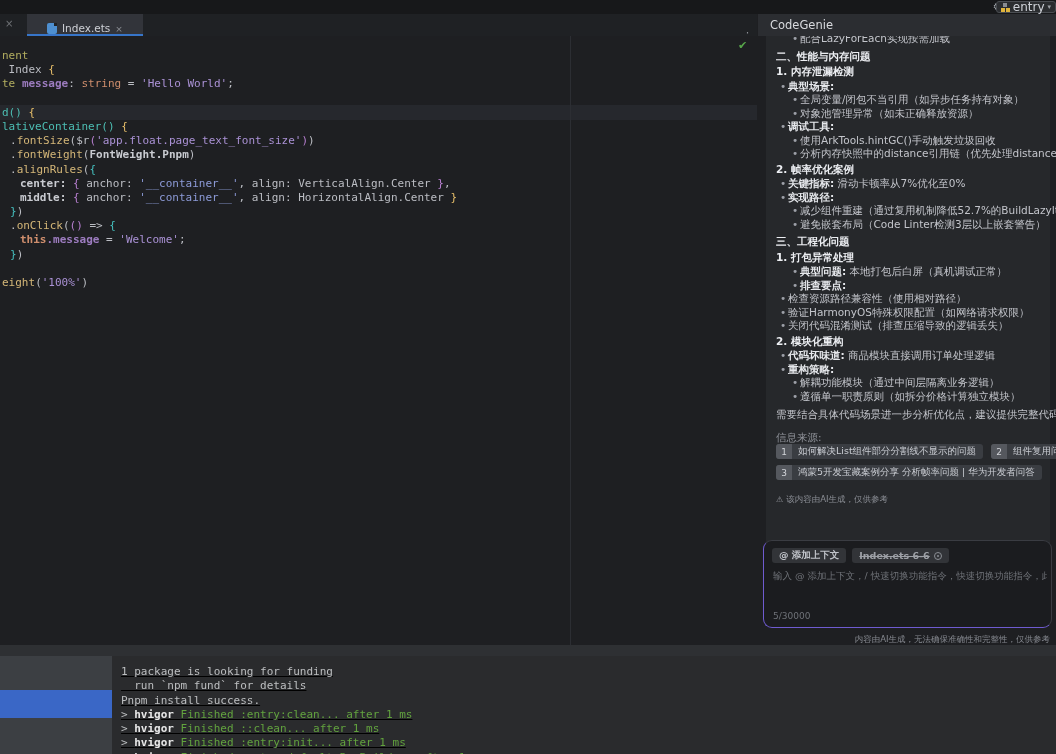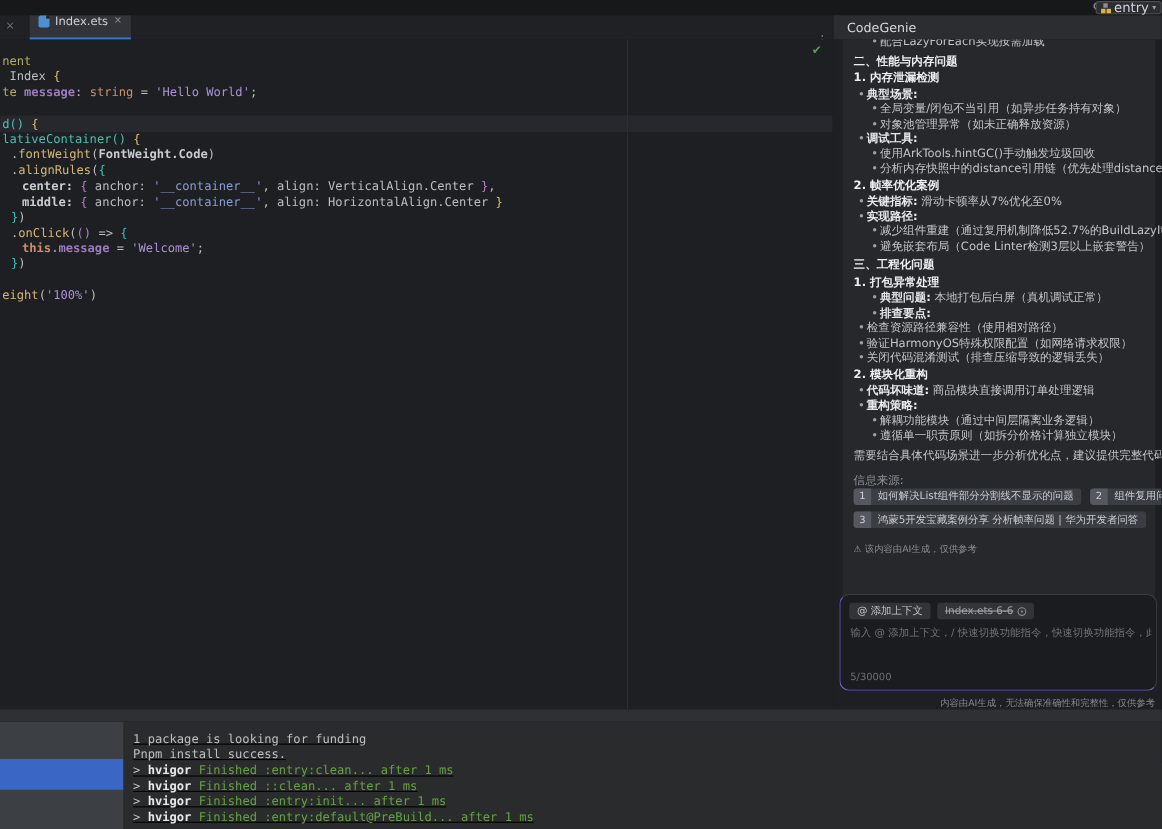--- a/index.html
+++ b/index.html
@@ -16,22 +16,22 @@
   .modicon i { position:absolute; width:4px; height:4px; }
   .modicon .m1 { left:2px; top:0; background:#8a8d92; }
   .modicon .m2 { left:0; top:5px; background:#e0b43c; }
   .modicon .m3 { left:5px; top:5px; background:#e0b43c; }
   #runcfg .lbl { color:#cfd2d8; font-size:12px; }
   #runcfg .car { color:#9ca0a6; font-size:7px; }
 
   
   #tabbar { left:0; top:14px; width:757px; height:22px; background:#1f2124; }
   #tab-close-left { left:5px; top:4px; color:#6e7175; font-size:10px; }
-  #tab-active { left:27px; top:0; height:22px; background:#32343a; display:flex; align-items:flex-start;
-    gap:5px; padding:0 8px; border-bottom:2px solid #3775c9; }
+  #tab-active { left:27px; top:0; height:22px; background:#32343a; display:flex; align-items:flex-end;
+    gap:5px; padding:0 20px; border-bottom:2px solid #3775c9; }
   .etsicon { width:10px; height:11px; background:#4e8fd0; border-radius:2px; position:relative; }
   .etsicon:after { content:""; position:absolute; right:0; top:0; width:3px; height:3px; background:#1f2124; }
   #tab-active .tlbl { color:#ced0d6; font-size:10.5px; }
   #tab-active .tx { color:#8b8e94; font-size:9px; }
   #kebab { left:742px; top:16px; color:#8b8e94; font-size:11px; letter-spacing:0; }
 
   #editor { left:0; top:36px; width:757px; height:609px; background:#1e1f22; overflow:hidden; }
   #caretline { left:0; top:69px; width:757px; height:15px; background:#26282d; }
   #wrapguide { left:570px; top:0; width:1px; height:609px; background:#2c2e33; }
   #inspectcheck { left:738px; top:3px; color:#57a64a; font-size:11px; }
@@ -74,21 +74,21 @@
     height:15px; padding:0 7px 0 0; white-space:nowrap; }
   .schip .n { background:#55585e; color:#d3d5da; width:16px; height:15px; border-radius:3px 0 0 3px;
     font-size:9px; display:flex; align-items:center; justify-content:center; }
   .schip .t { color:#c9ccd2; font-size:9.5px; }
   #disclaim { left:10px; top:466px; color:#8a8d94; font-size:8.5px; }
   #disclaim .w { color:#9a9da3; margin-right:3px; font-size:8px; }
 
   #inputbox { left:5px; top:504px; width:289px; height:88px; background:#1b1c1f;
     border:1px solid #3a3c42; border-left-color:#6f5bd0; border-bottom-color:#6f5bd0;
     border-radius:9px; }
-  #ctxrow { left:8px; top:7px; display:flex; gap:6px; }
+  #ctxrow { left:8px; top:7px; display:flex; gap:6px;font-weight:bold; }
   .ichip { background:#323438; border-radius:3px; height:15px; display:flex; align-items:center;
     gap:4px; padding:0 7px; color:#c0c3c9; font-size:9.5px; white-space:nowrap; }
   .ichip.fc .ft { text-decoration:line-through; color:#9da0a6; }
   .eyeic { width:8px; height:8px; border:1px solid #8a8d93; border-radius:50%; position:relative; }
   .eyeic:after { content:""; position:absolute; left:2px; top:2px; width:2px; height:2px;
     background:#8a8d93; border-radius:50%; }
   #plhold { left:9px; top:28px; width:274px; color:#6f7278; font-size:9.5px; line-height:13px;
     white-space:nowrap; overflow:hidden; }
   #counter { left:9px; top:70px; color:#6f7278; font-size:9px; }
   #ainote { left:0; top:598px; width:292px; color:#85888f; font-size:8.5px; text-align:right;
@@ -135,21 +135,22 @@
   <div class="abs" id="caretline"></div>
   <div class="abs" id="wrapguide"></div>
   <div class="abs" id="inspectcheck">✔</div>
   <div class="abs" id="code">
       <div class="cl" style="padding-left: 0px;"><span class="c-dec">nent</span></div>
       <div class="cl" style="padding-left: 0px;"><span class="c-d"> Index </span><span class="c-br1">{</span></div>
       <div class="cl" style="padding-left: 0px;"><span class="c-dec">te </span><span class="c-fld">message</span><span class="c-d">: </span><span class="c-kw">string</span><span class="c-d"> = </span><span class="c-str">'Hello World'</span><span class="c-d">;</span></div>
       <div class="cl" style="padding-left: 0px;"></div>
       <div class="cl" style="padding-left: 0px;"><span class="c-cls">d() </span><span class="c-br1">{</span></div>
       <div class="cl" style="padding-left: 0px;"><span class="c-cls">lativeContainer() </span><span class="c-br1">{</span></div>
-      <div class="cl" style="padding-left: 8px;"><span class="c-d">.</span><span class="c-meth">fontWeight</span><span class="c-d">(</span><span class="c-db">FontWeight.Code</span><span class="c-d">)</span></div>
+      <div class="cl" style="padding-left: 8px;"><span class="c-d">.</span><span class="c-meth">fontSize</span><span class="c-d">(</span><span class="c-d">$r</span><span class="c-br3">(</span><span class="c-str">'app.float.page_text_font_size'</span><span class="c-br3">)</span><span class="c-d">)</span></div>
+      <div class="cl" style="padding-left: 8px;"><span class="c-d">.</span><span class="c-meth">fontWeight</span><span class="c-d">(</span><span class="c-db">FontWeight.Pnpm</span><span class="c-d">)</span></div>
       <div class="cl" style="padding-left: 8px;"><span class="c-d">.</span><span class="c-meth">alignRules</span><span class="c-d">(</span><span class="c-br2">{</span></div>
       <div class="cl" style="padding-left: 18px;"><span class="c-db">center: </span><span class="c-br3">{ </span><span class="c-d">anchor: </span><span class="c-cstr">'__container__'</span><span class="c-d">, </span><span class="c-d">align: </span><span class="c-d">VerticalAlign.Center</span><span class="c-br3"> }</span><span class="c-d">,</span></div>
       <div class="cl" style="padding-left: 18px;"><span class="c-db">middle: </span><span class="c-br3">{ </span><span class="c-d">anchor: </span><span class="c-cstr">'__container__'</span><span class="c-d">, </span><span class="c-d">align: </span><span class="c-d">HorizontalAlign.Center</span><span class="c-br1"> }</span></div>
       <div class="cl" style="padding-left: 8px;"><span class="c-br2">}</span><span class="c-d">)</span></div>
       <div class="cl" style="padding-left: 8px;"><span class="c-d">.</span><span class="c-meth">onClick</span><span class="c-d">(</span><span class="c-br3">()</span><span class="c-d"> =&gt; </span><span class="c-br2">{</span></div>
       <div class="cl" style="padding-left: 18px;"><span class="c-kwb">this</span><span class="c-fld">.message</span><span class="c-d"> = </span><span class="c-str">'Welcome'</span><span class="c-d">;</span></div>
       <div class="cl" style="padding-left: 8px;"><span class="c-br2">}</span><span class="c-d">)</span></div>
       <div class="cl" style="padding-left: 0px;"></div>
       <div class="cl" style="padding-left: 0px;"><span class="c-meth">eight</span><span class="c-d">(</span><span class="c-str">'100%'</span><span class="c-d">)</span></div>
     </div>
@@ -231,19 +232,20 @@
 </div>
 
 <div class="abs" id="botsep"></div>
 
 <div class="abs" id="terminal">
   <div class="abs" id="stripe">
     <div class="abs" id="bluesel"></div>
   </div>
   <div class="abs" id="tlines">
       <div class="tl"><span class="t-def">1 package is looking for funding</span></div>
+      <div class="tl"><span class="t-def">  run `npm fund` for details</span></div>
       <div class="tl"><span class="t-def">Pnpm install success.</span></div>
       <div class="tl"><span class="t-def">&gt; </span><span class="t-wb">hvigor </span><span class="t-grn">Finished :entry:clean... after 1 ms</span></div>
       <div class="tl"><span class="t-def">&gt; </span><span class="t-wb">hvigor </span><span class="t-grn">Finished ::clean... after 1 ms</span></div>
       <div class="tl"><span class="t-def">&gt; </span><span class="t-wb">hvigor </span><span class="t-grn">Finished :entry:init... after 1 ms</span></div>
       <div class="tl"><span class="t-def">&gt; </span><span class="t-wb">hvigor </span><span class="t-grn">Finished :entry:default@PreBuild... after 1 ms</span></div>
     </div>
 </div>
 
 </body></html>

